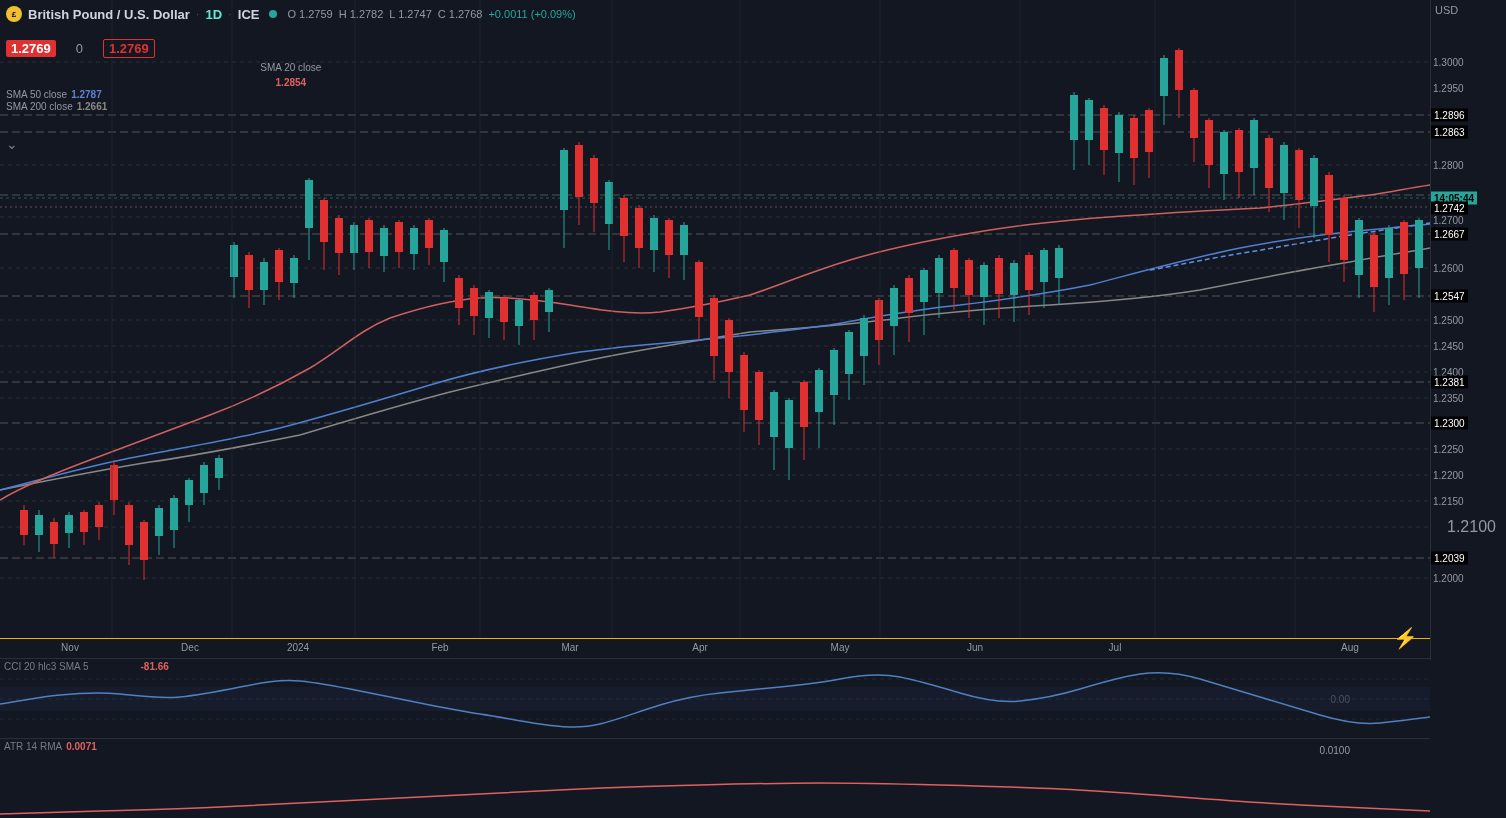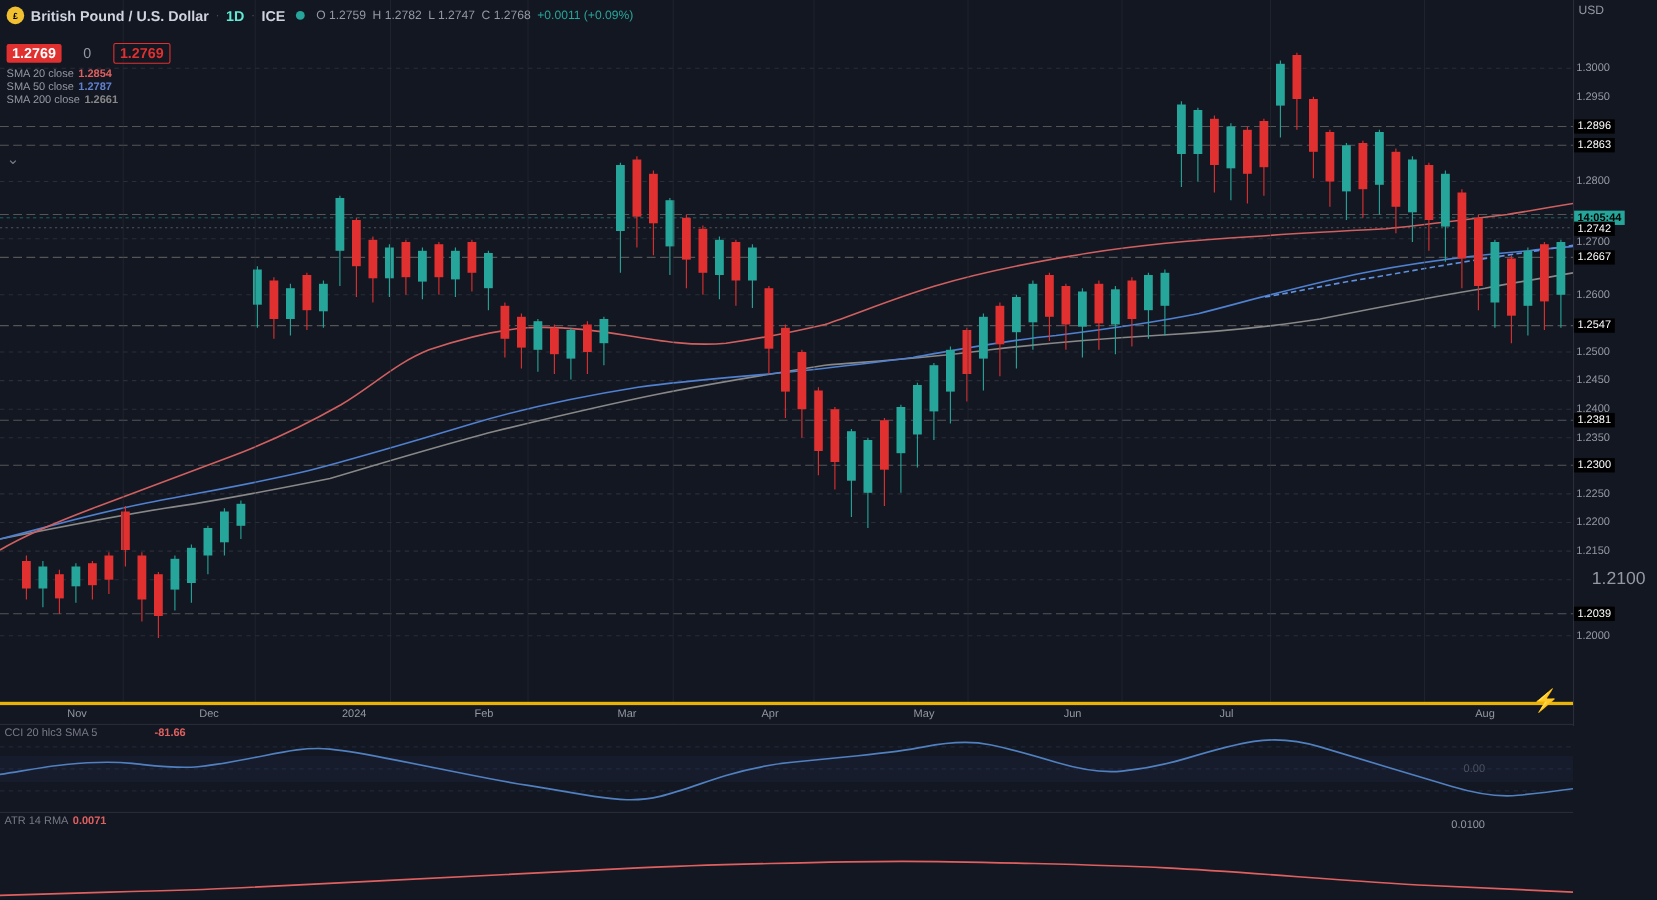--- a/index.html
+++ b/index.html
@@ -321,21 +321,21 @@
       <span style="color:#26a69a;font-size:11px;">+0.0011 (+0.09%)</span>
     </div>
 
     <div style="display:flex;align-items:center;gap:20px;margin-top:15px;">
       <div style="background:#e03030;color:#fff;font-size:13px;font-weight:bold;padding:1px 5px;border-radius:2px;">1.2769</div>
       <span style="color:#9598a1;font-size:13px;">0</span>
       <div style="border:1.5px solid #e03030;color:#e03030;font-size:13px;font-weight:bold;padding:1px 5px;border-radius:2px;">1.2769</div>
     </div>
 
     <div style="display:flex;flex-direction:column;gap:1px;margin-top:2px;">
-      <div style="display:flex;gap:4px;align-items:center;">
+      <div style="display:flex;gap:4px;align-items:center;flex-direction:column;">
         <span style="color:#9598a1;font-size:10px;">SMA 20 close</span>
         <span style="color:#e06060;font-size:10px;font-weight:bold;">1.2854</span>
       </div>
       <div style="display:flex;gap:4px;align-items:center;">
         <span style="color:#9598a1;font-size:10px;">SMA 50 close</span>
         <span style="color:#6080d0;font-size:10px;font-weight:bold;">1.2787</span>
       </div>
       <div style="display:flex;gap:4px;align-items:center;">
         <span style="color:#9598a1;font-size:10px;">SMA 200 close</span>
         <span style="color:#888888;font-size:10px;font-weight:bold;">1.2661</span>
@@ -368,24 +368,24 @@
     <div style="position:absolute;top:398px;left:2px;color:#9598a1;font-size:10px;transform:translateY(-50%);">1.2350</div>
     <div style="position:absolute;top:423px;left:0;background:#000;color:#fff;font-size:10px;padding:1px 3px;transform:translateY(-50%);">1.2300</div>
     <div style="position:absolute;top:449px;left:2px;color:#9598a1;font-size:10px;transform:translateY(-50%);">1.2250</div>
     <div style="position:absolute;top:475px;left:2px;color:#9598a1;font-size:10px;transform:translateY(-50%);">1.2200</div>
     <div style="position:absolute;top:501px;left:2px;color:#9598a1;font-size:10px;transform:translateY(-50%);">1.2150</div>
     <div style="position:absolute;top:527px;left:16px;color:#9598a1;font-size:16px;transform:translateY(-50%);">1.2100</div>
     <div style="position:absolute;top:558px;left:0;background:#000;color:#fff;font-size:10px;padding:1px 3px;transform:translateY(-50%);">1.2039</div>
     <div style="position:absolute;top:578px;left:2px;color:#9598a1;font-size:10px;transform:translateY(-50%);">1.2000</div>
   </div>
 
-  <div style="position:absolute;bottom:160px;left:0;width:1430px;height:20px;border-top:3px solid #eab308;background:#131722;">
+  <div style="position:absolute;bottom:160px;left:0;width:1430px;height:20px;border-top:1px solid #eab308;background:#131722;">
     <span style="position:absolute;left:70px;top:3px;color:#9598a1;font-size:10px;transform:translateX(-50%);">Nov</span>
     <span style="position:absolute;left:190px;top:3px;color:#9598a1;font-size:10px;transform:translateX(-50%);">Dec</span>
-    <span style="position:absolute;left:322px;top:3px;color:#9598a1;font-size:10px;transform:translateX(-50%);text-align:center;">2024</span>
+    <span style="position:absolute;left:298px;top:3px;color:#9598a1;font-size:10px;transform:translateX(-50%);text-align:center;">2024</span>
     <span style="position:absolute;left:440px;top:3px;color:#9598a1;font-size:10px;transform:translateX(-50%);">Feb</span>
     <span style="position:absolute;left:570px;top:3px;color:#9598a1;font-size:10px;transform:translateX(-50%);">Mar</span>
     <span style="position:absolute;left:700px;top:3px;color:#9598a1;font-size:10px;transform:translateX(-50%);">Apr</span>
     <span style="position:absolute;left:840px;top:3px;color:#9598a1;font-size:10px;transform:translateX(-50%);">May</span>
     <span style="position:absolute;left:975px;top:3px;color:#9598a1;font-size:10px;transform:translateX(-50%);">Jun</span>
     <span style="position:absolute;left:1115px;top:3px;color:#9598a1;font-size:10px;transform:translateX(-50%);">Jul</span>
     <span style="position:absolute;left:1350px;top:3px;color:#9598a1;font-size:10px;transform:translateX(-50%);">Aug</span>
   </div>
 
   <div style="position:absolute;bottom:80px;left:0;width:1430px;height:80px;border-top:1px solid #2a2e39;background:#131722;overflow:hidden;">

